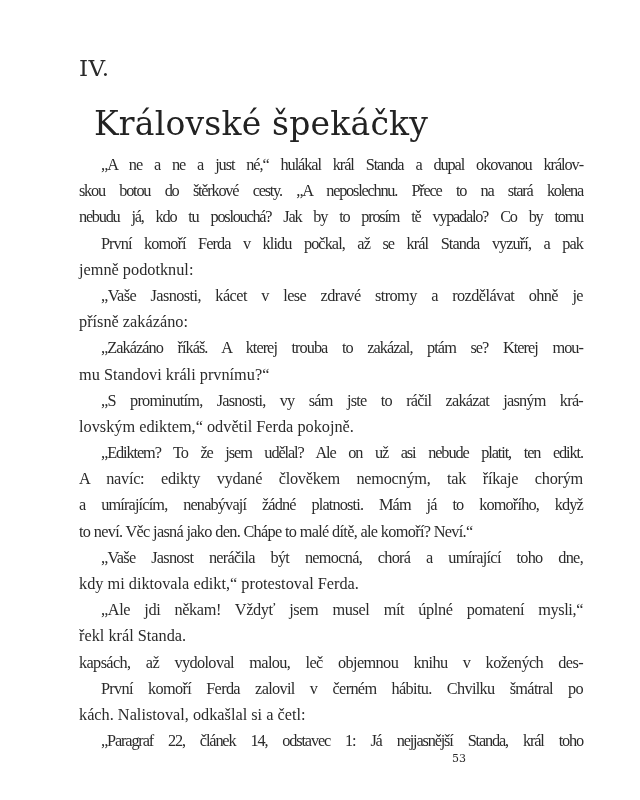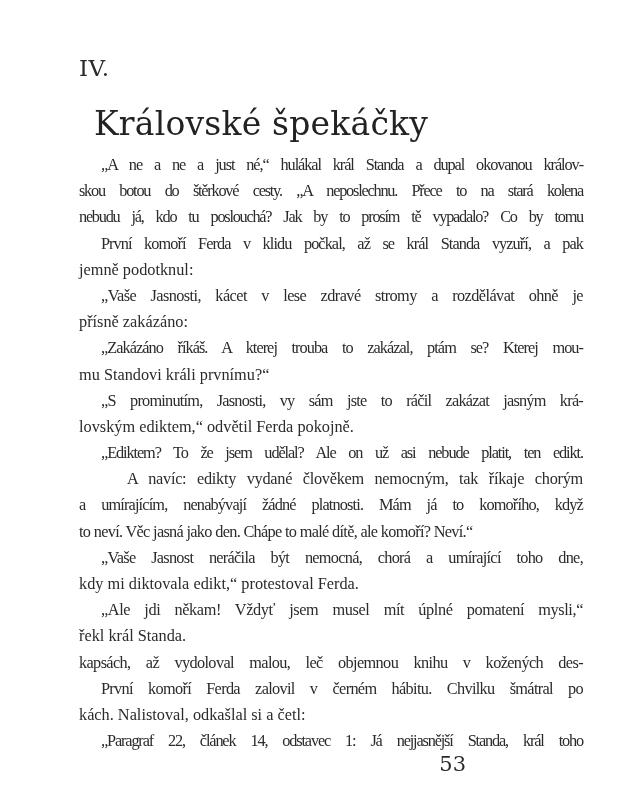--- a/index.html
+++ b/index.html
@@ -55,21 +55,21 @@
     .line.indent {
       padding-left: 22px;
     }
     .line.last {
       text-align-last: left;
     }
     .page-number {
       position: absolute;
       right: 58px;
       top: 752px;
-      font-size: 21px;
+      font-size: 11px;
       color: #2a2a2a;
     }
   </style>
 </head>
 <body>
 
 <div class="page">
   <div class="chapter-number">IV.</div>
   <h1 class="chapter-title" style="margin:16px;font-weight:normal;">Královské špekáčky</h1>
 
@@ -79,21 +79,21 @@
       <span class="line" style="letter-spacing: -1.24887px;">nebudu já, kdo tu poslouchá? Jak by to prosím tě vypadalo? Co by tomu</span>
       <span class="line indent" style="letter-spacing: -0.931108px;">První komoří Ferda v klidu počkal, až se král Standa vyzuří, a pak</span>
       <span class="line last">jemně podotknul:</span>
       <span class="line indent" style="letter-spacing: -0.573661px;">„Vaše Jasnosti, kácet v lese zdravé stromy a rozdělávat ohně je</span>
       <span class="line last">přísně zakázáno:</span>
       <span class="line indent" style="letter-spacing: -0.956971px;">„Zakázáno říkáš. A kterej trouba to zakázal, ptám se? Kterej mou-</span>
       <span class="line last">mu Standovi králi prvnímu?“</span>
       <span class="line indent" style="letter-spacing: -0.770913px;">„S prominutím, Jasnosti, vy sám jste to ráčil zakázat jasným krá-</span>
       <span class="line last">lovským ediktem,“ odvětil Ferda pokojně.</span>
       <span class="line indent" style="letter-spacing: -1.09375px;">„Ediktem? To že jsem udělal? Ale on už asi nebude platit, ten edikt.</span>
-      <span class="line" style="letter-spacing: -0.266949px; margin-left: 48px;">A navíc: edikty vydané člověkem nemocným, tak říkaje chorým</span>
+      <span class="line" style="letter-spacing: -0.266949px;">A navíc: edikty vydané člověkem nemocným, tak říkaje chorým</span>
       <span class="line" style="letter-spacing: -0.845644px;">a umírajícím, nenabývají žádné platnosti. Mám já to komořího, když</span>
       <span class="line last" style="letter-spacing: -0.680737px;">to neví. Věc jasná jako den. Chápe to malé dítě, ale komoří? Neví.“</span>
       <span class="line indent" style="letter-spacing: -0.712302px;">„Vaše Jasnost neráčila být nemocná, chorá a umírající toho dne,</span>
       <span class="line last">kdy mi diktovala edikt,“ protestoval Ferda.</span>
       <span class="line indent" style="letter-spacing: -0.400689px;">„Ale jdi někam! Vždyť jsem musel mít úplné pomatení mysli,“</span>
       <span class="line last">řekl král Standa.</span>
       <span class="line" style="letter-spacing: -0.621528px;">kapsách, až vydoloval malou, leč objemnou knihu v kožených des-</span>
       <span class="line indent" style="letter-spacing: -0.67994px;">První komoří Ferda zalovil v černém hábitu. Chvilku šmátral po</span>
       <span class="line last">kách. Nalistoval, odkašlal si a četl:</span>
       <span class="line indent" style="letter-spacing: -1.15376px;">„Paragraf 22, článek 14, odstavec 1: Já nejjasnější Standa, král toho</span>

